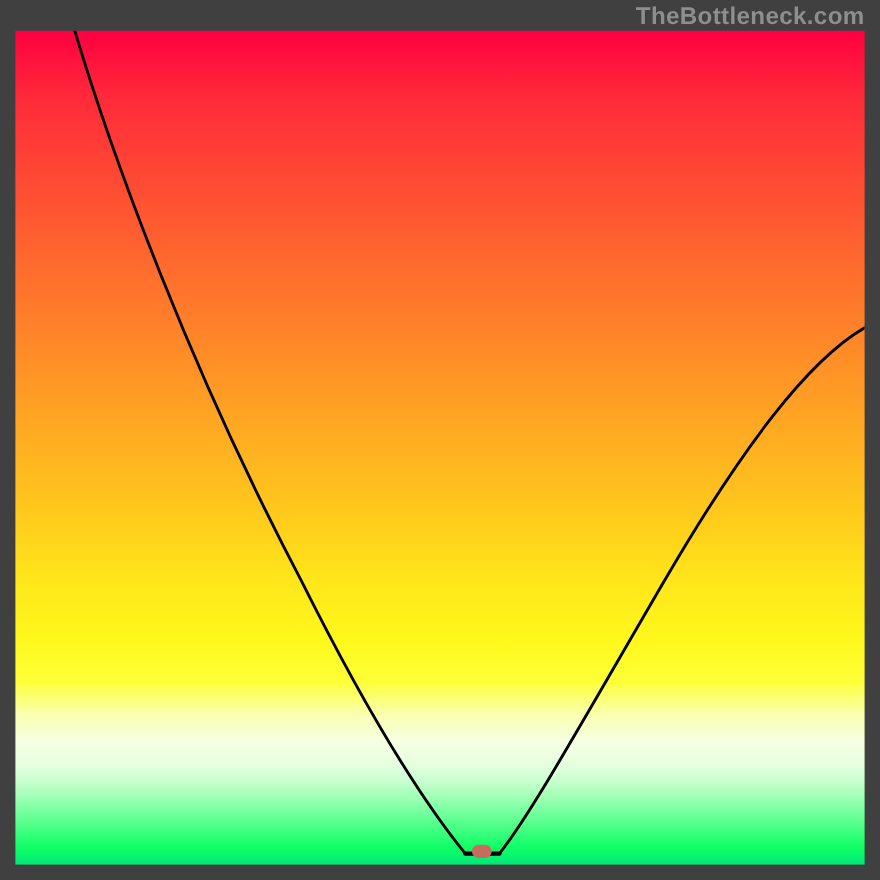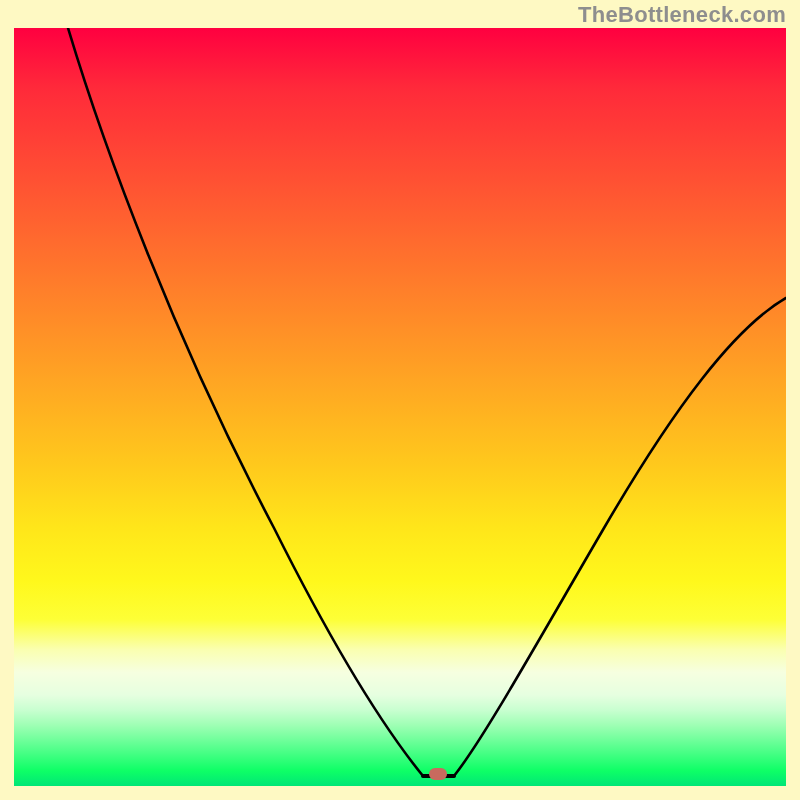--- a/index.html
+++ b/index.html
@@ -1,19 +1,19 @@
 <!DOCTYPE html>
 <html><head>
 <meta charset="utf-8">
 <style>
   * { margin: 0; padding: 0; box-sizing: border-box; }
   html, body { width: 800px; height: 800px; overflow: hidden; }
   .outer {
     width: 800px; height: 800px;
-    background: #fef9c3;
+    background: #404040;
     position: relative;
   }
   .attrib {
     position: absolute;
     top: 2px; right: 14px;
     font-family: Arial, Helvetica, sans-serif;
     font-size: 22px;
     font-weight: 600;
     color: #8e8e8e;
     letter-spacing: 0.3px;

